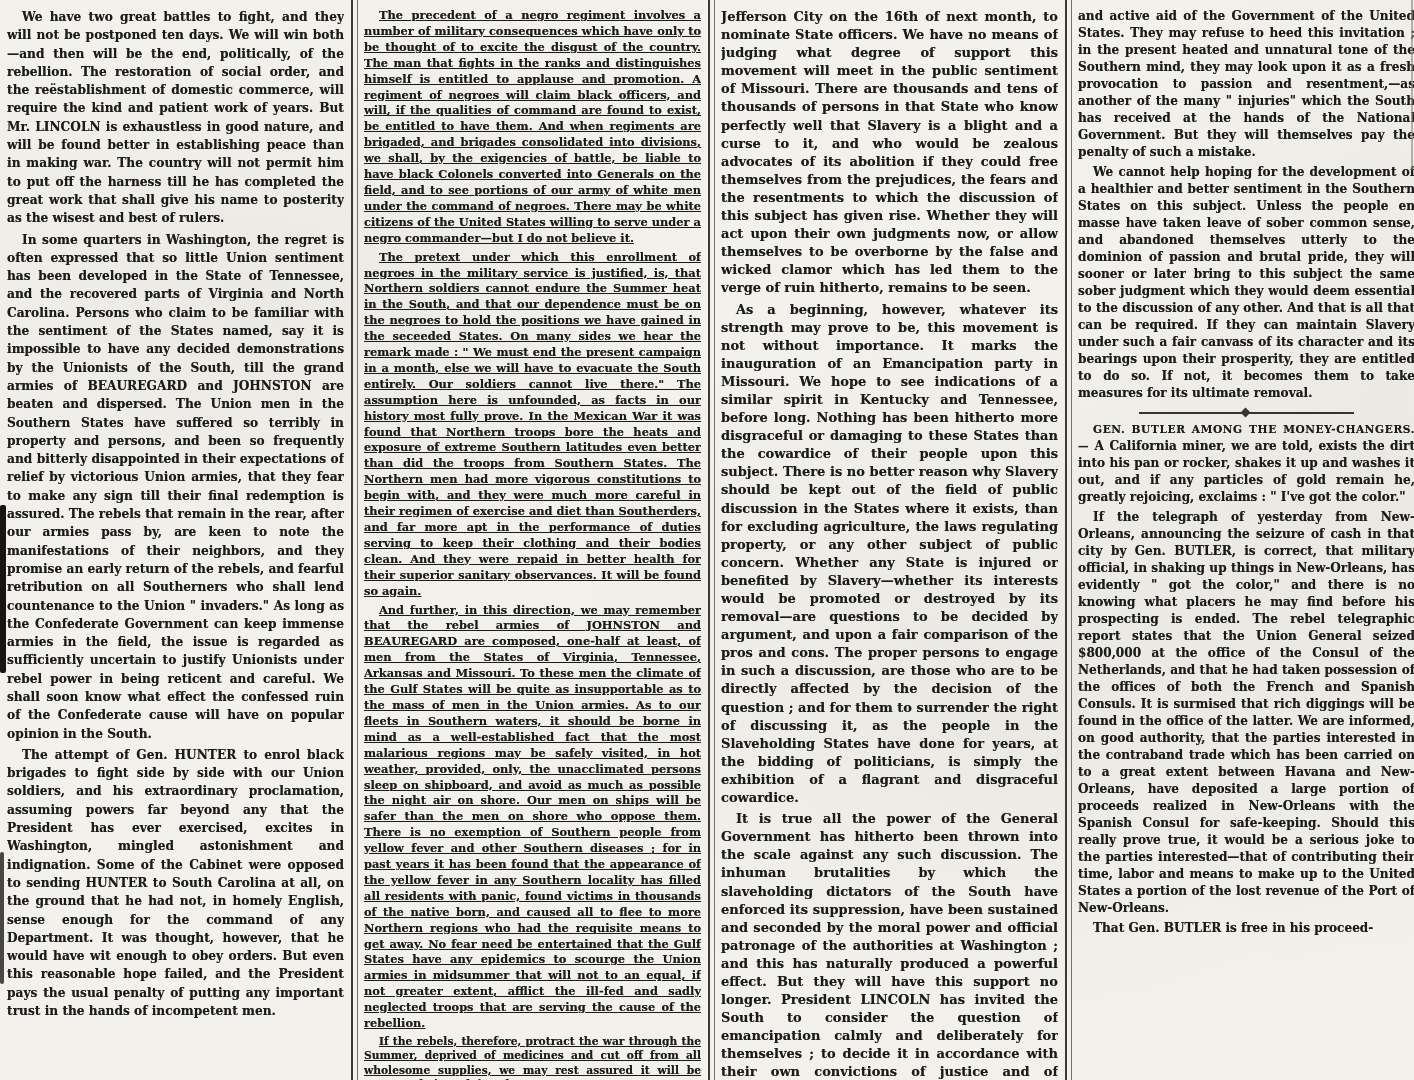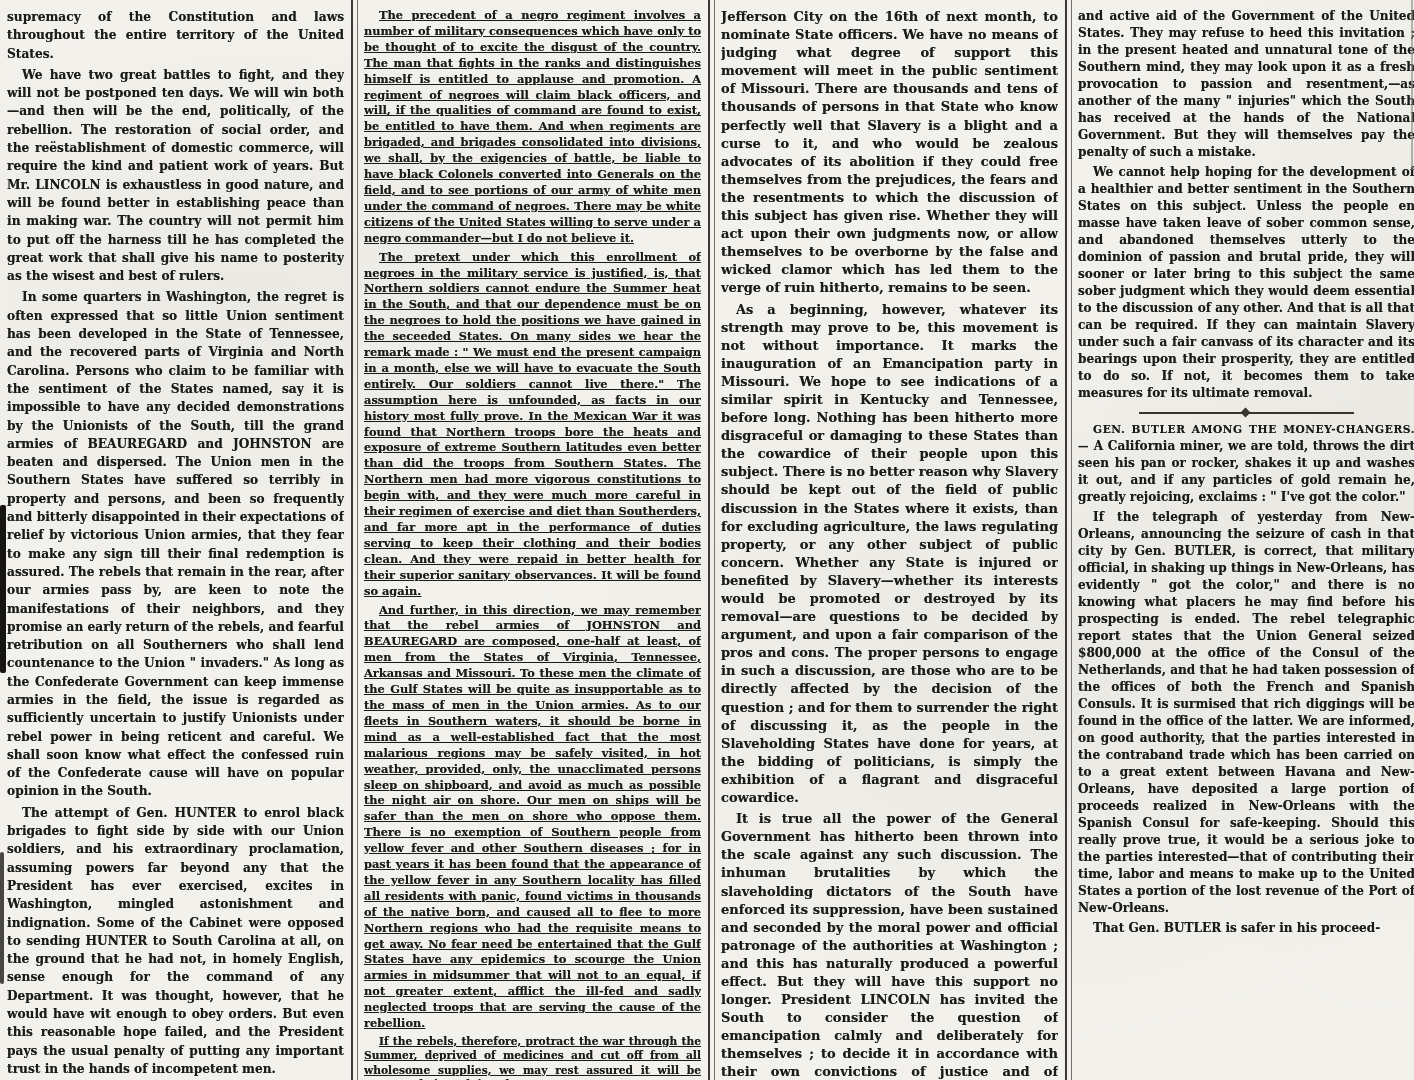--- a/index.html
+++ b/index.html
@@ -42,21 +42,20 @@
   .smudge-a { position:absolute; left:0; top:505px; width:6px; height:168px; background:#161513; border-radius:2px; }
   .smudge-b { position:absolute; left:0; top:852px; width:4px; height:132px; background:#2a2824; opacity:0.85; border-radius:2px; }
   .edge-right { position:absolute; right:1px; top:0; width:2px; height:170px; background:#8a867e; opacity:0.6; }
 </style>
 </head>
 <body>
 
 <div class="page">
 
   <div class="col col1">
-    <p class="cont">supremacy of the Constitution and laws throughout the entire territory of the United States.</p>
     <p>We have two great battles to fight, and they will not be postponed ten days.  We will win both—and then will be the end, politically, of the rebellion.  The restoration of social order, and the reëstablishment of domestic commerce, will require the kind and patient work of years.  But Mr. LINCOLN is exhaustless in good nature, and will be found better in establishing peace than in making war.  The country will not permit him to put off the harness till he has completed the great work that shall give his name to posterity as the wisest and best of rulers.</p>
     <p>In some quarters in Washington, the regret is often expressed that so little Union sentiment has been developed in the State of Tennessee, and the recovered parts of Virginia and North Carolina.  Persons who claim to be familiar with the sentiment of the States named, say it is impossible to have any decided demonstrations by the Unionists of the South, till the grand armies of BEAUREGARD and JOHNSTON are beaten and dispersed.  The Union men in the Southern States have suffered so terribly in property and persons, and been so frequently and bitterly disappointed in their expectations of relief by victorious Union armies, that they fear to make any sign till their final redemption is assured.  The rebels that remain in the rear, after our armies pass by, are keen to note the manifestations of their neighbors, and they promise an early return of the rebels, and fearful retribution on all Southerners who shall lend countenance to the Union " invaders."  As long as the Confederate Government can keep immense armies in the field, the issue is regarded as sufficiently uncertain to justify Unionists under rebel power in being reticent and careful.  We shall soon know what effect the confessed ruin of the Confederate cause will have on popular opinion in the South.</p>
     <p>The attempt of Gen. HUNTER to enrol black brigades to fight side by side with our Union soldiers, and his extraordinary proclamation, assuming powers far beyond any that the President has ever exercised, excites in Washington, mingled astonishment and indignation.  Some of the Cabinet were opposed to sending HUNTER to South Carolina at all, on the ground that he had not, in homely English, sense enough for the command of any Department.  It was thought, however, that he would have wit enough to obey orders.  But even this reasonable hope failed, and the President pays the usual penalty of putting any important trust in the hands of incompetent men.</p>
 
   </div>
 
   <div class="rule"></div>
 
   <div class="col col2">
     <p>The precedent of a negro regiment involves a number of military consequences which have only to be thought of to excite the disgust of the country.  The man that fights in the ranks and distinguishes himself is entitled to applause and promotion.  A regiment of negroes will claim black officers, and will, if the qualities of command are found to exist, be entitled to have them.  And when regiments are brigaded, and brigades consolidated into divisions, we shall, by the exigencies of battle, be liable to have black Colonels converted into Generals on the field, and to see portions of our army of white men under the command of negroes.  There may be white citizens of the United States willing to serve under a negro commander—but I do not believe it.</p>
@@ -80,23 +79,23 @@
   <div class="rule"></div>
 
   <div class="col col4">
     <p class="cont">and active aid of the Government of the United States.  They may refuse to heed this invitation ; in the present heated and unnatural tone of the Southern mind, they may look upon it as a fresh provocation to passion and resentment,—as another of the many " injuries" which the South has received at the hands of the National Government.  But they will themselves pay the penalty of such a mistake.</p>
     <p>We cannot help hoping for the development of a healthier and better sentiment in the Southern States on this subject.  Unless the people en masse have taken leave of sober common sense, and abandoned themselves utterly to the dominion of passion and brutal pride, they will sooner or later bring to this subject the same sober judgment which they would deem essential to the discussion of any other.  And that is all that can be required.  If they can maintain Slavery under such a fair canvass of its character and its bearings upon their prosperity, they are entitled to do so.  If not, it becomes them to take measures for its ultimate removal.</p>
     <div class="divider">
       <span class="divider-line"></span>
       <span class="divider-diamond"></span>
     </div>
     <p>
-      <span class="lead-caps">GEN. BUTLER AMONG THE MONEY-CHANGERS.—</span><span> A California miner, we are told, throws the dirt seen his pan or rocker, shakes it up and washes it out, and if any particles of gold remain he, greatly rejoicing, exclaims : " I've got the color."</span>
+      <span class="lead-caps">GEN. BUTLER AMONG THE MONEY-CHANGERS.—</span><span> A California miner, we are told, exists the dirt into his pan or rocker, shakes it up and washes it out, and if any particles of gold remain he, greatly rejoicing, exclaims : " I've got the color."</span>
     </p>
     <p>If the telegraph of yesterday from New-Orleans, announcing the seizure of cash in that city by Gen. BUTLER, is correct, that military official, in shaking up things in New-Orleans, has evidently " got the color," and there is no knowing what placers he may find before his prospecting is ended.  The rebel telegraphic report states that the Union General seized $800,000 at the office of the Consul of the Netherlands, and that he had taken possession of the offices of both the French and Spanish Consuls.  It is surmised that rich diggings will be found in the office of the latter.  We are informed, on good authority, that the parties interested in the contraband trade which has been carried on to a great extent between Havana and New-Orleans, have deposited a large portion of proceeds realized in New-Orleans with the Spanish Consul for safe-keeping.  Should this really prove true, it would be a serious joke to the parties interested—that of contributing their time, labor and means to make up to the United States a portion of the lost revenue of the Port of New-Orleans.</p>
-    <p>That Gen. BUTLER is safer in his proceed-</p>
+    <p>That Gen. BUTLER is free in his proceed-</p>
   </div>
 
   <div class="smudge-a"></div>
   <div class="smudge-b"></div>
   <div class="edge-right"></div>
 
 </div>
 
 </body></html>

